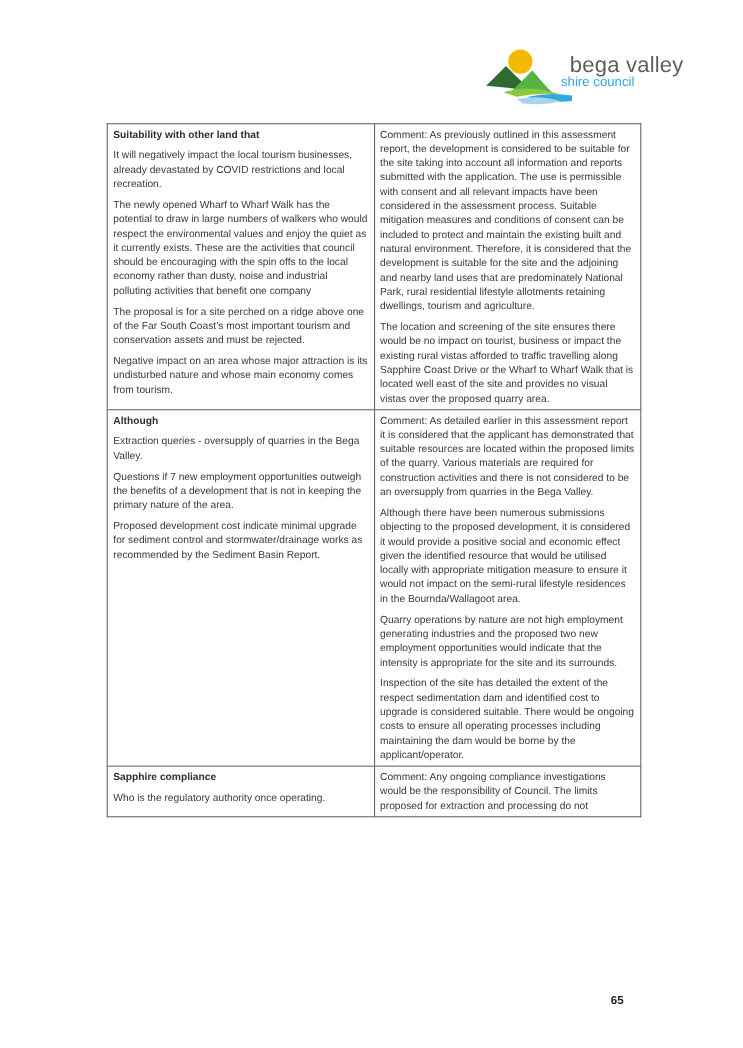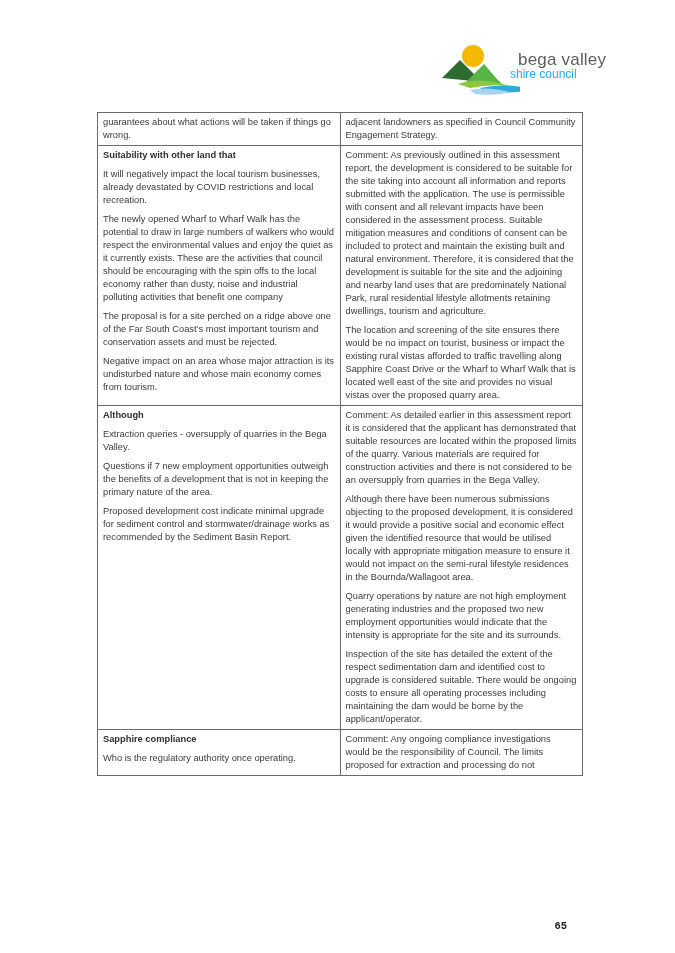--- a/index.html
+++ b/index.html
@@ -1,55 +1,47 @@
 <!DOCTYPE html>
 <html><head>
 <meta charset="utf-8">
 <style>
   html, body { margin: 0; padding: 0; background: #ffffff; }
   body { width: 675px; height: 953px; position: relative; overflow: hidden;
          font-family: "Liberation Sans", sans-serif; color: #3a3a3a; }
   .logo { position: absolute; left: 440px; top: 38px; width: 190px; height: 60px; }
-  .logo-text1 { position: absolute; left: 78px; top: 13px; font-size: 17px; color: #5a5f57; font-weight: normal; letter-spacing: 0.2px; line-height: 17px; }
+  .logo-text1 { position: absolute; left: 78px; top: 13px; font-size: 20px; color: #5a5f57; font-weight: normal; letter-spacing: 0.2px; line-height: 17px; }
   .logo-text2 { position: absolute; left: 70px; top: 28px; font-size: 12px; color: #2fa8dc; line-height: 16px; }
   table.doc { position: absolute; left: 97px; top: 112px; width: 486px; border-collapse: collapse;
               font-family: "Liberation Sans", sans-serif; font-size: 9.3px; line-height: 13px; color: #3b3b3b; }
   table.doc td { border: 1.3px solid #6a6a6a; vertical-align: top; padding: 3px 5px 3px 5px; width: 50%; }
   table.doc p { margin: 0 0 6px 0; }
   table.doc p:last-child { margin-bottom: 0; }
   .heading { font-weight: bold; color: #2f2f2f; }
   .footer { position: absolute; top: 904px; left: 97px; width: 470px; font-size: 10.5px; font-weight: bold; color: #222; }
-  .footer .page { position: absolute; right: 0; top: 16px; font-family: Liberation Mono, monospace; }
+  .footer .page { position: absolute; right: 0; top: 0; }
 </style>
 </head>
 <body>
 
 <div class="logo">
   <svg width="80" height="60" viewBox="0 0 80 60" style="position:absolute;left:0;top:0;">
     <circle cx="33" cy="18" r="11" fill="#f5b800"></circle>
     <path d="M2 40 L20 22 L30 32 L38 40 L44 44 Z" fill="#2e6b2f"></path>
     <path d="M26 44 L44 26 L56 40 L62 46 Z" fill="#58b347"></path>
     <path d="M18 46 Q40 38 70 48 Q50 46 30 50 Z" fill="#8dc63f"></path>
     <path d="M40 50 Q65 44 95 52 Q70 56 45 54 Z" fill="#2fa8dc"></path>
     <path d="M30 52 Q50 48 70 54 Q55 58 35 56 Z" fill="#a7d3ef"></path>
   </svg>
   <div class="logo-text1">bega valley</div>
   <div class="logo-text2">shire council</div>
 </div>
 
 <table class="doc">
   <tbody>
-      <tr style="height:33px;">
-    <td>
-      <p>guarantees about what actions will be taken if things go wrong.</p>
-    </td>
-    <td>
-      <p>adjacent landowners as specified in Council Community Engagement Strategy.</p>
-    </td>
-  </tr>
   <tr>
     <td>
       <p class="heading">Suitability with other land that</p>
       <p>It will negatively impact the local tourism businesses, already devastated by COVID restrictions and local recreation.</p>
       <p>The newly opened Wharf to Wharf Walk has the potential to draw in large numbers of walkers who would respect the environmental values and enjoy the quiet as it currently exists. These are the activities that council should be encouraging with the spin offs to the local economy rather than dusty, noise and industrial polluting activities that benefit one company</p>
       <p>The proposal is for a site perched on a ridge above one of the Far South Coast’s most important tourism and conservation assets and must be rejected.</p>
       <p>Negative impact on an area whose major attraction is its undisturbed nature and whose main economy comes from tourism.</p>
     </td>
     <td>
       <p>Comment: As previously outlined in this assessment report, the development is considered to be suitable for the site taking into account all information and reports submitted with the application. The use is permissible with consent and all relevant impacts have been considered in the assessment process. Suitable mitigation measures and conditions of consent can be included to protect and maintain the existing built and natural environment. Therefore, it is considered that the development is suitable for the site and the adjoining and nearby land uses that are predominately National Park, rural residential lifestyle allotments retaining dwellings, tourism and agriculture.</p>

